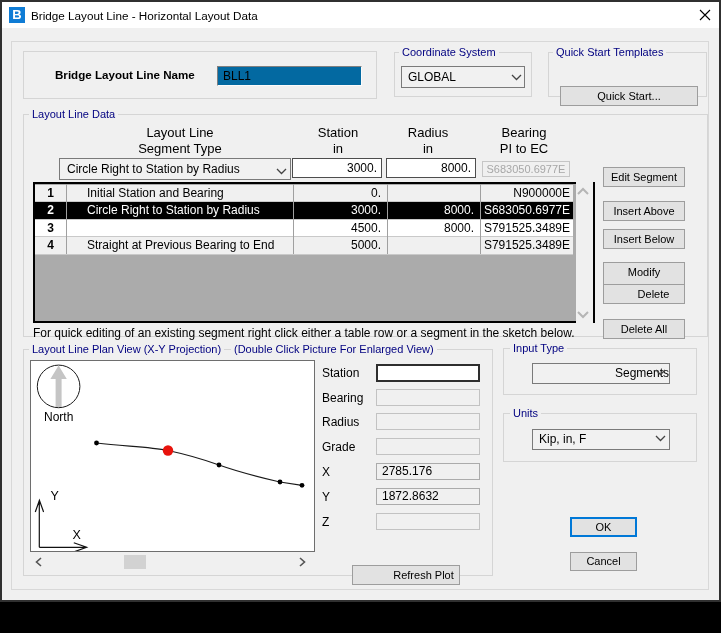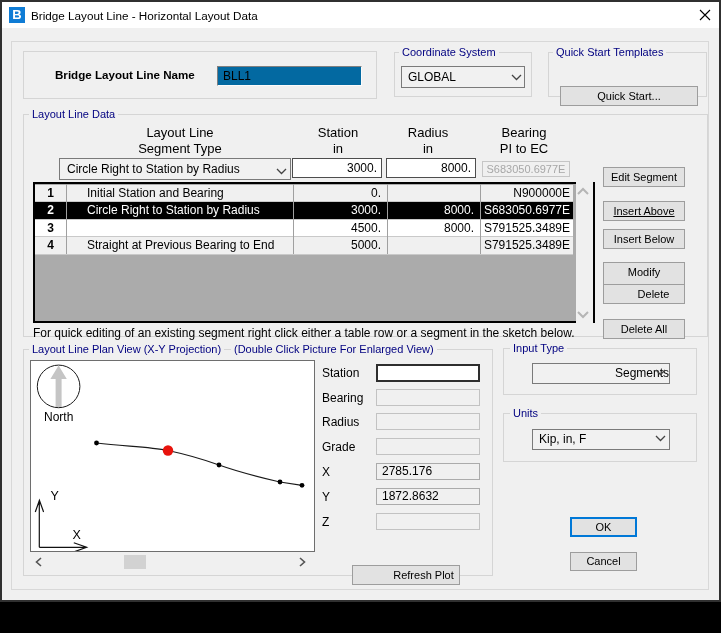--- a/index.html
+++ b/index.html
@@ -109,21 +109,21 @@
     <path d="M1 7 L6 2 L11 7" stroke="#b5b5b5" stroke-width="2" fill="none"></path>
   </svg>
 <svg class="abs" style="left:577px; top:310px;" width="12" height="9">
     <path d="M1 2 L6 7 L11 2" stroke="#b5b5b5" stroke-width="2" fill="none"></path>
   </svg>
 <div class="abs" style="left:593px; top:182px; width:2px; height:141px; background:#000;"></div>
 
 <div class="abs" style="left:33px; top:326px;">For quick editing of an existing segment right click either a table row or a segment in the sketch below.</div>
 
 <div class="abs btn" style="left:603px; top:147px; width:82px; height:20px; line-height:18px;">Edit Segment</div>
-<div class="abs btn" style="left:603px; top:181px; width:82px; height:20px; line-height:18px;text-decoration:underline;">Insert Above</div>
+<div class="abs btn" style="left:603px; top:181px; width:82px; height:20px; line-height:18px;">Insert Above</div>
 <div class="abs btn" style="left:603px; top:209px; width:82px; height:20px; line-height:18px;">Insert Below</div>
 <div class="abs btn" style="left:603px; top:242px; width:82px; height:24px; line-height:18px;">Modify</div>
 <div class="abs btn" style="left:603px; top:264px; width:82px; height:20px; line-height:18px;padding-left:19px;">Delete</div>
 <div class="abs btn" style="left:603px; top:299px; width:82px; height:20px; line-height:18px;">Delete All</div>
 
 <div class="abs grp" style="left:23px; top:349px; width:470px; height:227px;"></div>
 <div class="abs glabel" style="left:29px; top:343px; font-size:11px;">Layout Line Plan View (X-Y Projection)</div>
 <div class="abs glabel" style="left:231px; top:343px; font-size:11px;">(Double Click Picture For Enlarged View)</div>
 
 <div class="abs" style="left:30px; top:360px; width:285px; height:192px; background:#fff; border:1px solid #6e6e6e;"></div>

